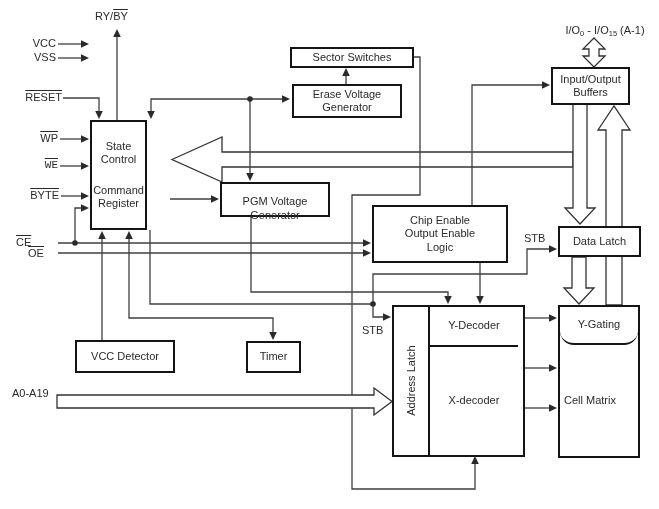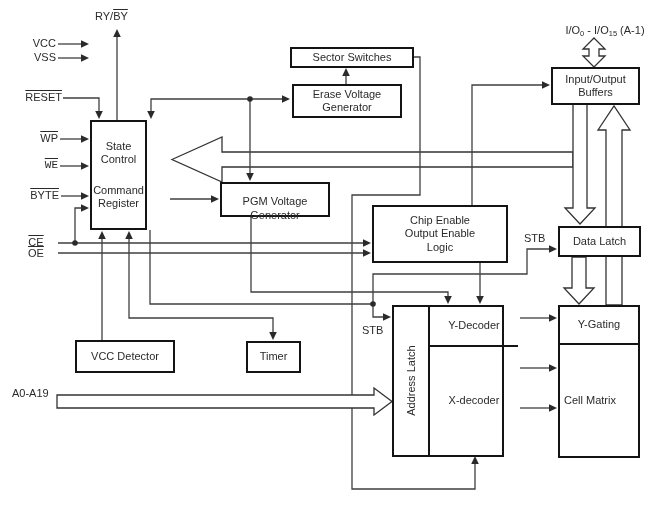--- a/index.html
+++ b/index.html
@@ -102,64 +102,64 @@
   </div>
   <div class="blk" style="left:290px;top:47px;width:124px;height:21px;">
     <span>Sector Switches</span>
   </div>
   <div class="blk" style="left:292px;top:84px;width:110px;height:34px;">
     <span style="max-width:86px;">Erase Voltage Generator</span>
   </div>
   <div class="blk" style="left:220px;top:182px;width:110px;height:35px;">
     <span style="max-width:80px;margin-top:18px;">PGM Voltage Generator</span>
   </div>
-  <div class="blk" style="left:551px;top:67px;width:89px;height:38px;">
+  <div class="blk" style="left:551px;top:67px;width:79px;height:38px;">
     <span style="max-width:75px;">Input/Output Buffers</span>
   </div>
   <div class="blk" style="left:372px;top:205px;width:136px;height:58px;">
     <span style="max-width:92px;">Chip Enable Output Enable Logic</span>
   </div>
   <div class="blk" style="left:558px;top:226px;width:83px;height:31px;justify-content:center;">
     <span>Data Latch</span>
   </div>
   <div class="blk" style="left:75px;top:340px;width:100px;height:33px;">
     <span>VCC Detector</span>
   </div>
   <div class="blk" style="left:246px;top:341px;width:55px;height:32px;">
     <span>Timer</span>
   </div>
 
-  <div class="blk" style="left:392px;top:305px;width:112px;height:152px;padding:6px;">
+  <div class="blk" style="left:392px;top:305px;width:133px;height:152px;padding:6px;">
     <div class="col" style="left:0;top:0;width:36px;height:148px;border-right:2px solid #141414;">
       <span class="vtext">Address Latch</span>
     </div>
     <div class="col" style="left:36px;top:0;width:88px;height:40px;border-bottom:2px solid #141414;">
       <span>Y-Decoder</span>
     </div>
     <div class="col" style="left:36px;top:40px;width:88px;height:108px;">
       <span>X-decoder</span>
     </div>
   </div>
 
   <div class="blk" style="left:558px;top:305px;width:82px;height:153px;padding:0;">
-    <div class="col" style="left:0;top:0;width:78px;height:38px;border-bottom:2px solid #141414;">
+    <div class="col" style="left:0;top:0;width:78px;height:38px;border-bottom:2px solid #141414;border-radius:14px;">
       <span>Y-Gating</span>
     </div>
     <div class="col" style="left:0;top:38px;width:60px;height:111px;">
       <span>Cell Matrix</span>
     </div>
   </div>
 
   <div class="lbl" style="left:16px;top:37px;width:40px;text-align:right;"><span>VCC</span></div>
   <div class="lbl" style="left:16px;top:51px;width:40px;text-align:right;"><span>VSS</span></div>
   <div class="lbl" style="left:14px;top:91px;width:48px;text-align:right;"><span class="bar">RESET</span></div>
   <div class="lbl" style="left:16px;top:132px;width:42px;text-align:right;"><span class="bar">WP</span></div>
   <div class="lbl" style="left:16px;top:159px;width:42px;text-align:right;font-family:Liberation Mono, monospace;"><span class="bar">WE</span></div>
   <div class="lbl" style="left:14px;top:189px;width:45px;text-align:right;"><span class="bar">BYTE</span></div>
-  <div class="lbl" style="left:16px;top:236px;width:40px;text-align:center;"><span class="bar">CE</span></div>
+  <div class="lbl" style="left:16px;top:236px;width:40px;text-align:left;"><span class="bar">CE</span></div>
   <div class="lbl" style="left:16px;top:247px;width:40px;text-align:center;"><span class="bar">OE</span></div>
   <div class="lbl" style="left:12px;top:387px;width:46px;"><span>A0-A19</span></div>
 
   <div class="lbl" style="left:95px;top:10px;">
     <span>RY/</span><span class="bar">BY</span>
   </div>
   <div class="lbl" style="left:551px;top:24px;width:108px;text-align:center;">
     <span>I/O</span><span class="sub">0</span><span> - I/O</span><span class="sub">15</span><span> (A-1)</span>
   </div>
 

